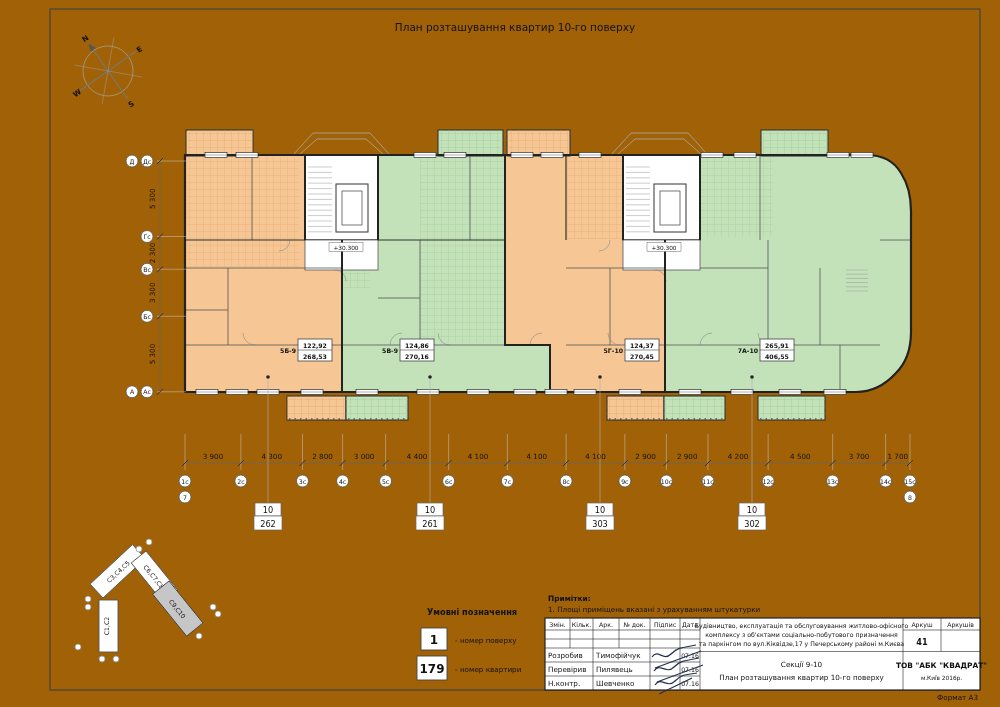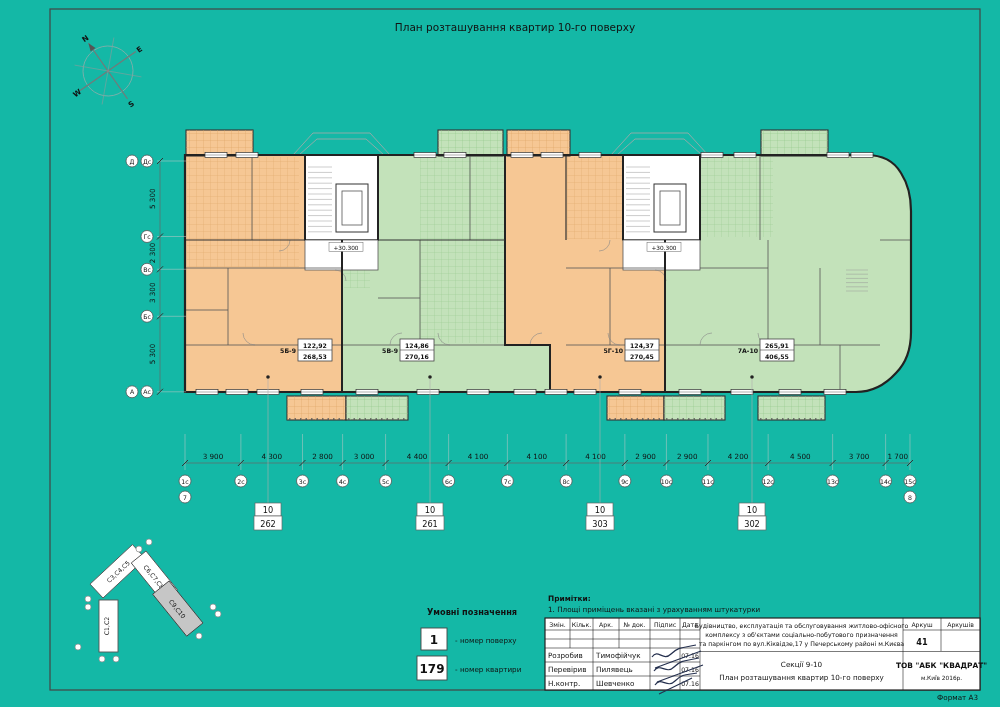--- a/index.html
+++ b/index.html
@@ -1,16 +1,16 @@
 <!DOCTYPE html>
 <html><head>
 <meta charset="utf-8">
 <style>
   html,body{margin:0;padding:0;background:#fff;}
-  .stage{width:1000px;height:707px;position:relative;background:#14b8a6;}
+  .stage{width:1000px;height:707px;position:relative;background:#a16207;}
   svg{font-family:"DejaVu Sans",sans-serif;}
   text{fill:#111;}
   .t55{font-size:5.8px}
   .t6{font-size:6.2px}
   .t6b{font-size:6.2px;font-weight:bold}
   .t7{font-size:7.2px}
   .t7b{font-size:7.4px;font-weight:bold}
   .t8{font-size:8.2px}
   .t8b{font-size:8.2px;font-weight:bold}
   .t10{font-size:10.5px}

